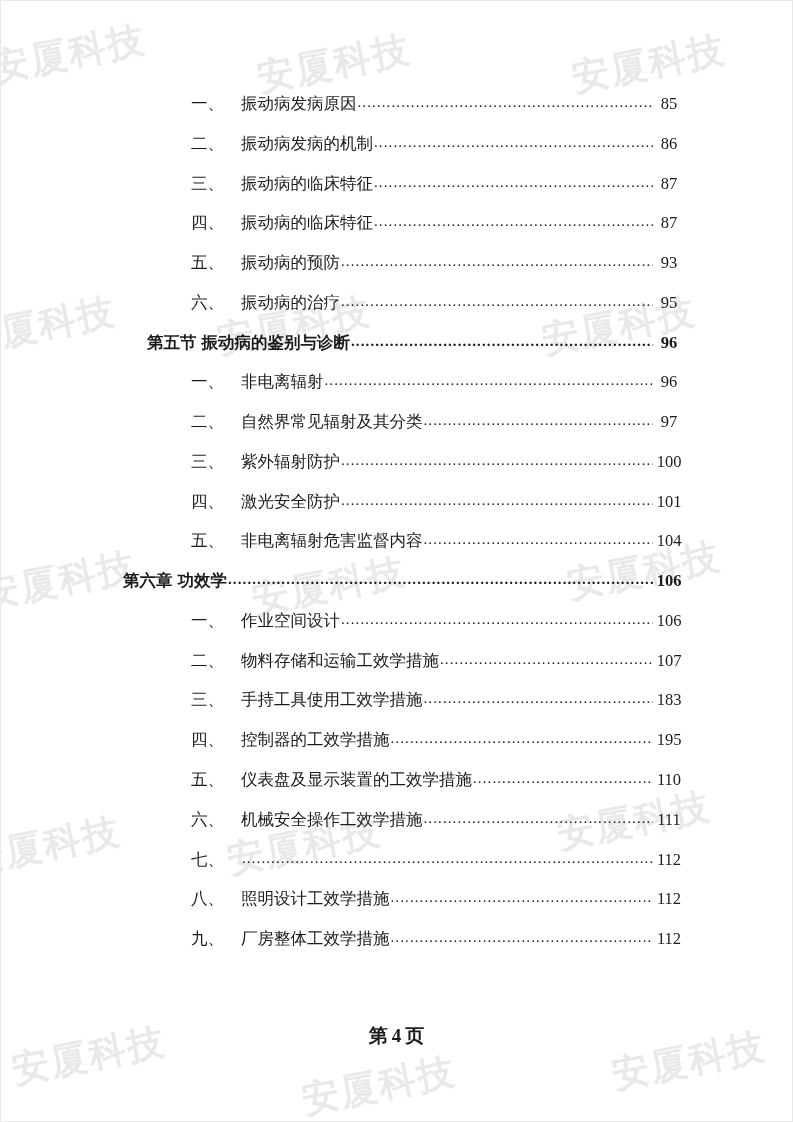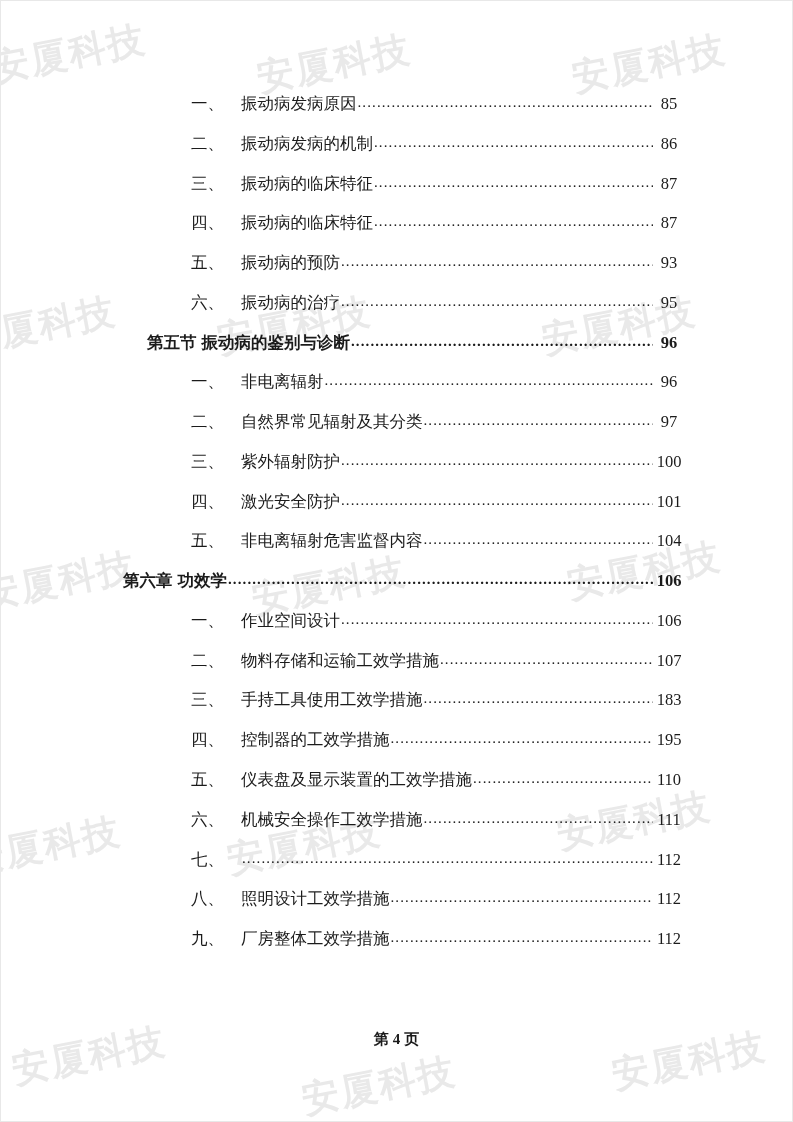--- a/index.html
+++ b/index.html
@@ -106,21 +106,21 @@
 
   
   #footer {
     position: absolute;
     left: 0;
     right: 0;
     bottom: 72px;
     text-align: center;
     z-index: 2;
     font-family: "Liberation Serif", "DejaVu Serif", serif;
-    font-size: 15px;
+    font-size: 19px;
     color: #1b1b1b;
     font-weight: bold;
   }
   #footer .pg-num {
     padding: 0 4px;
   }
 </style>
 </head>
 <body>
 

